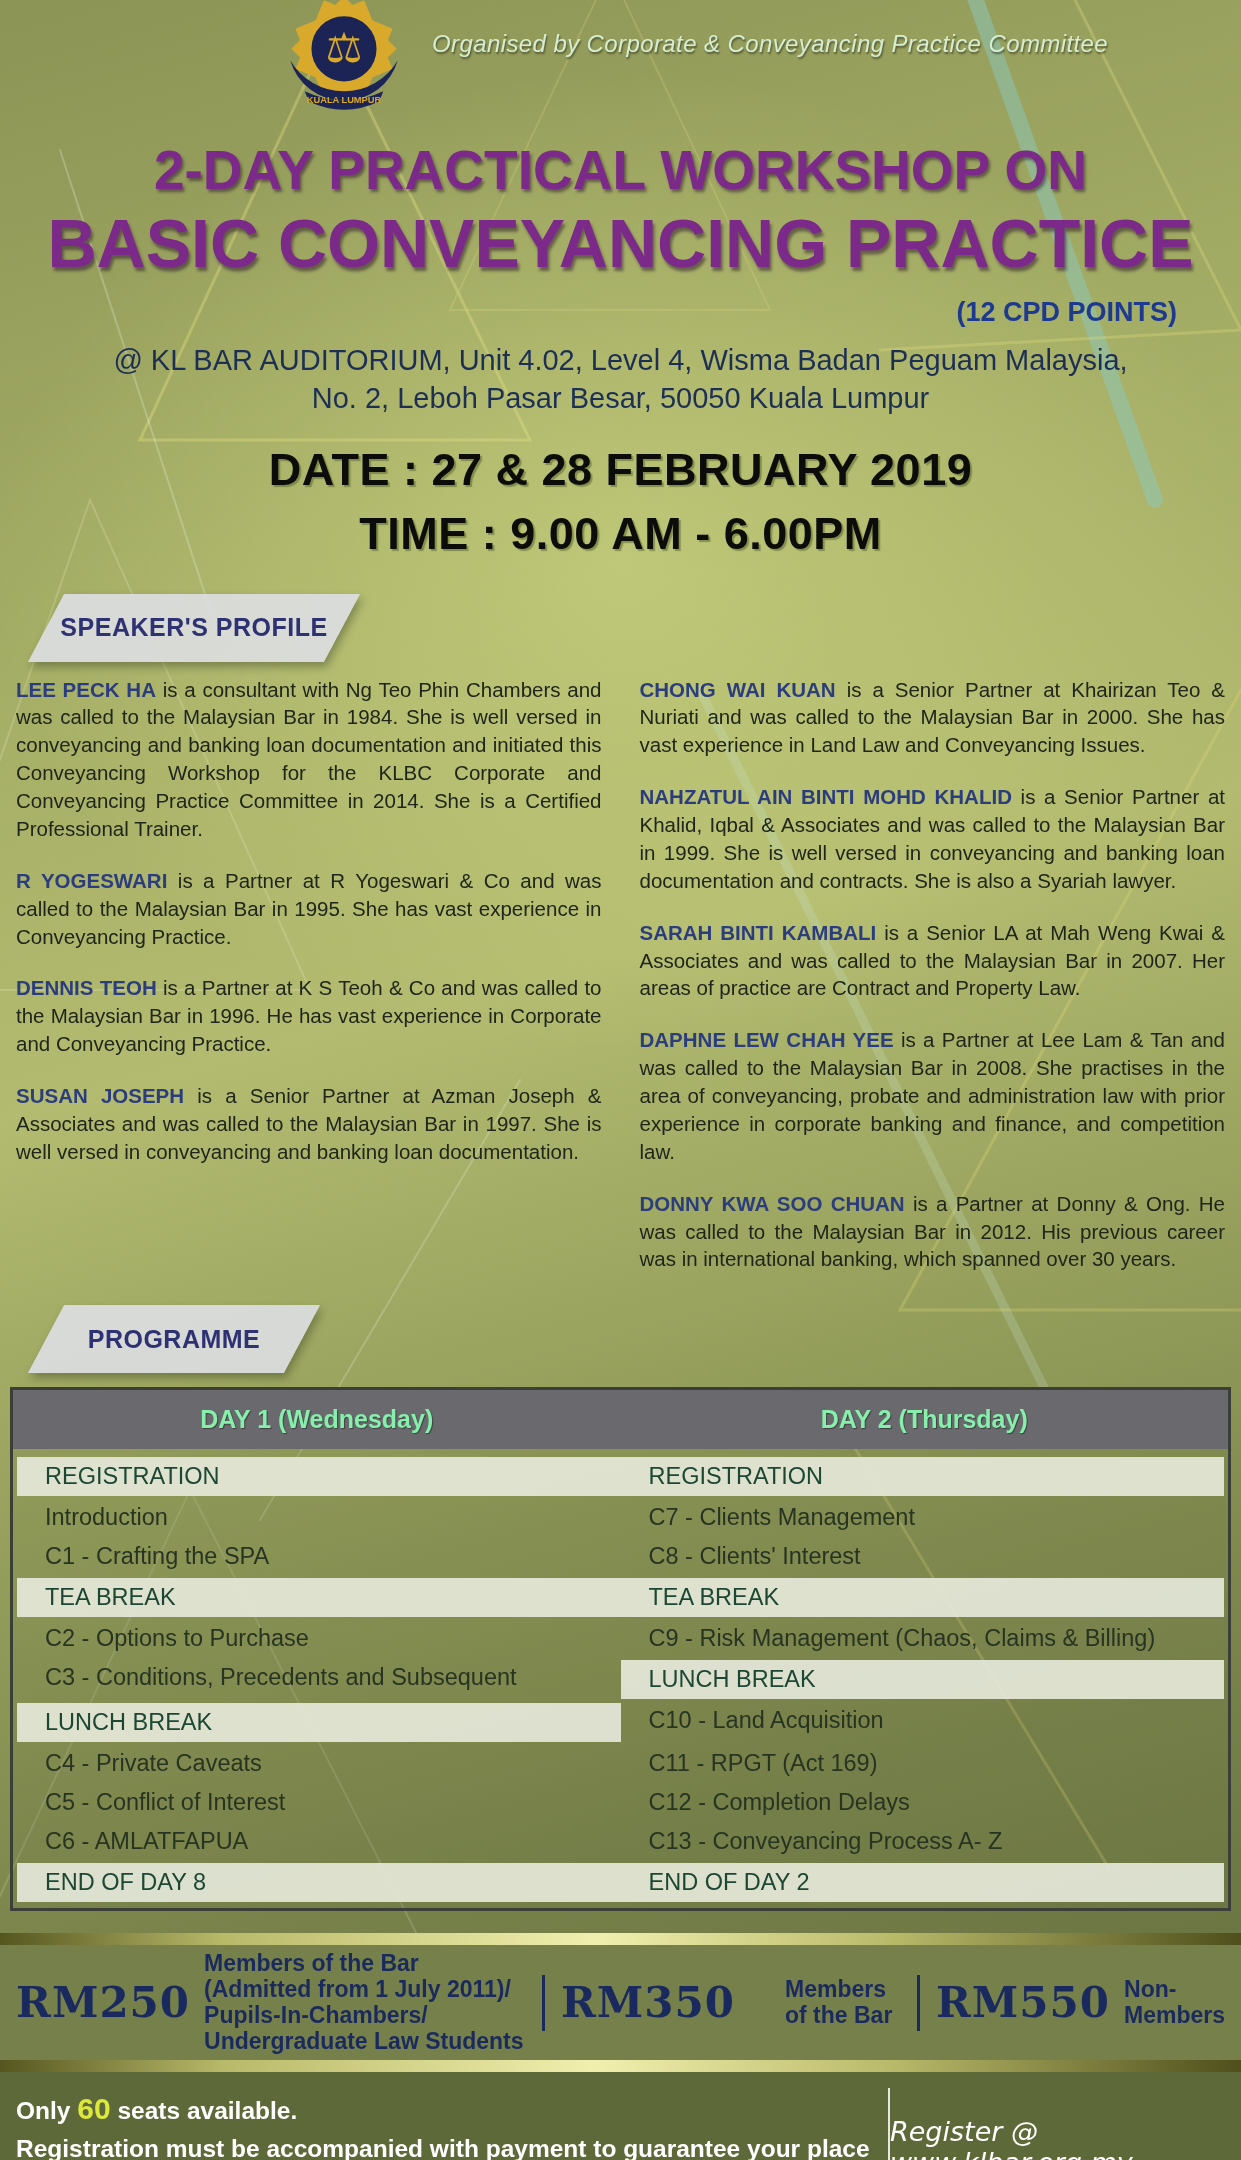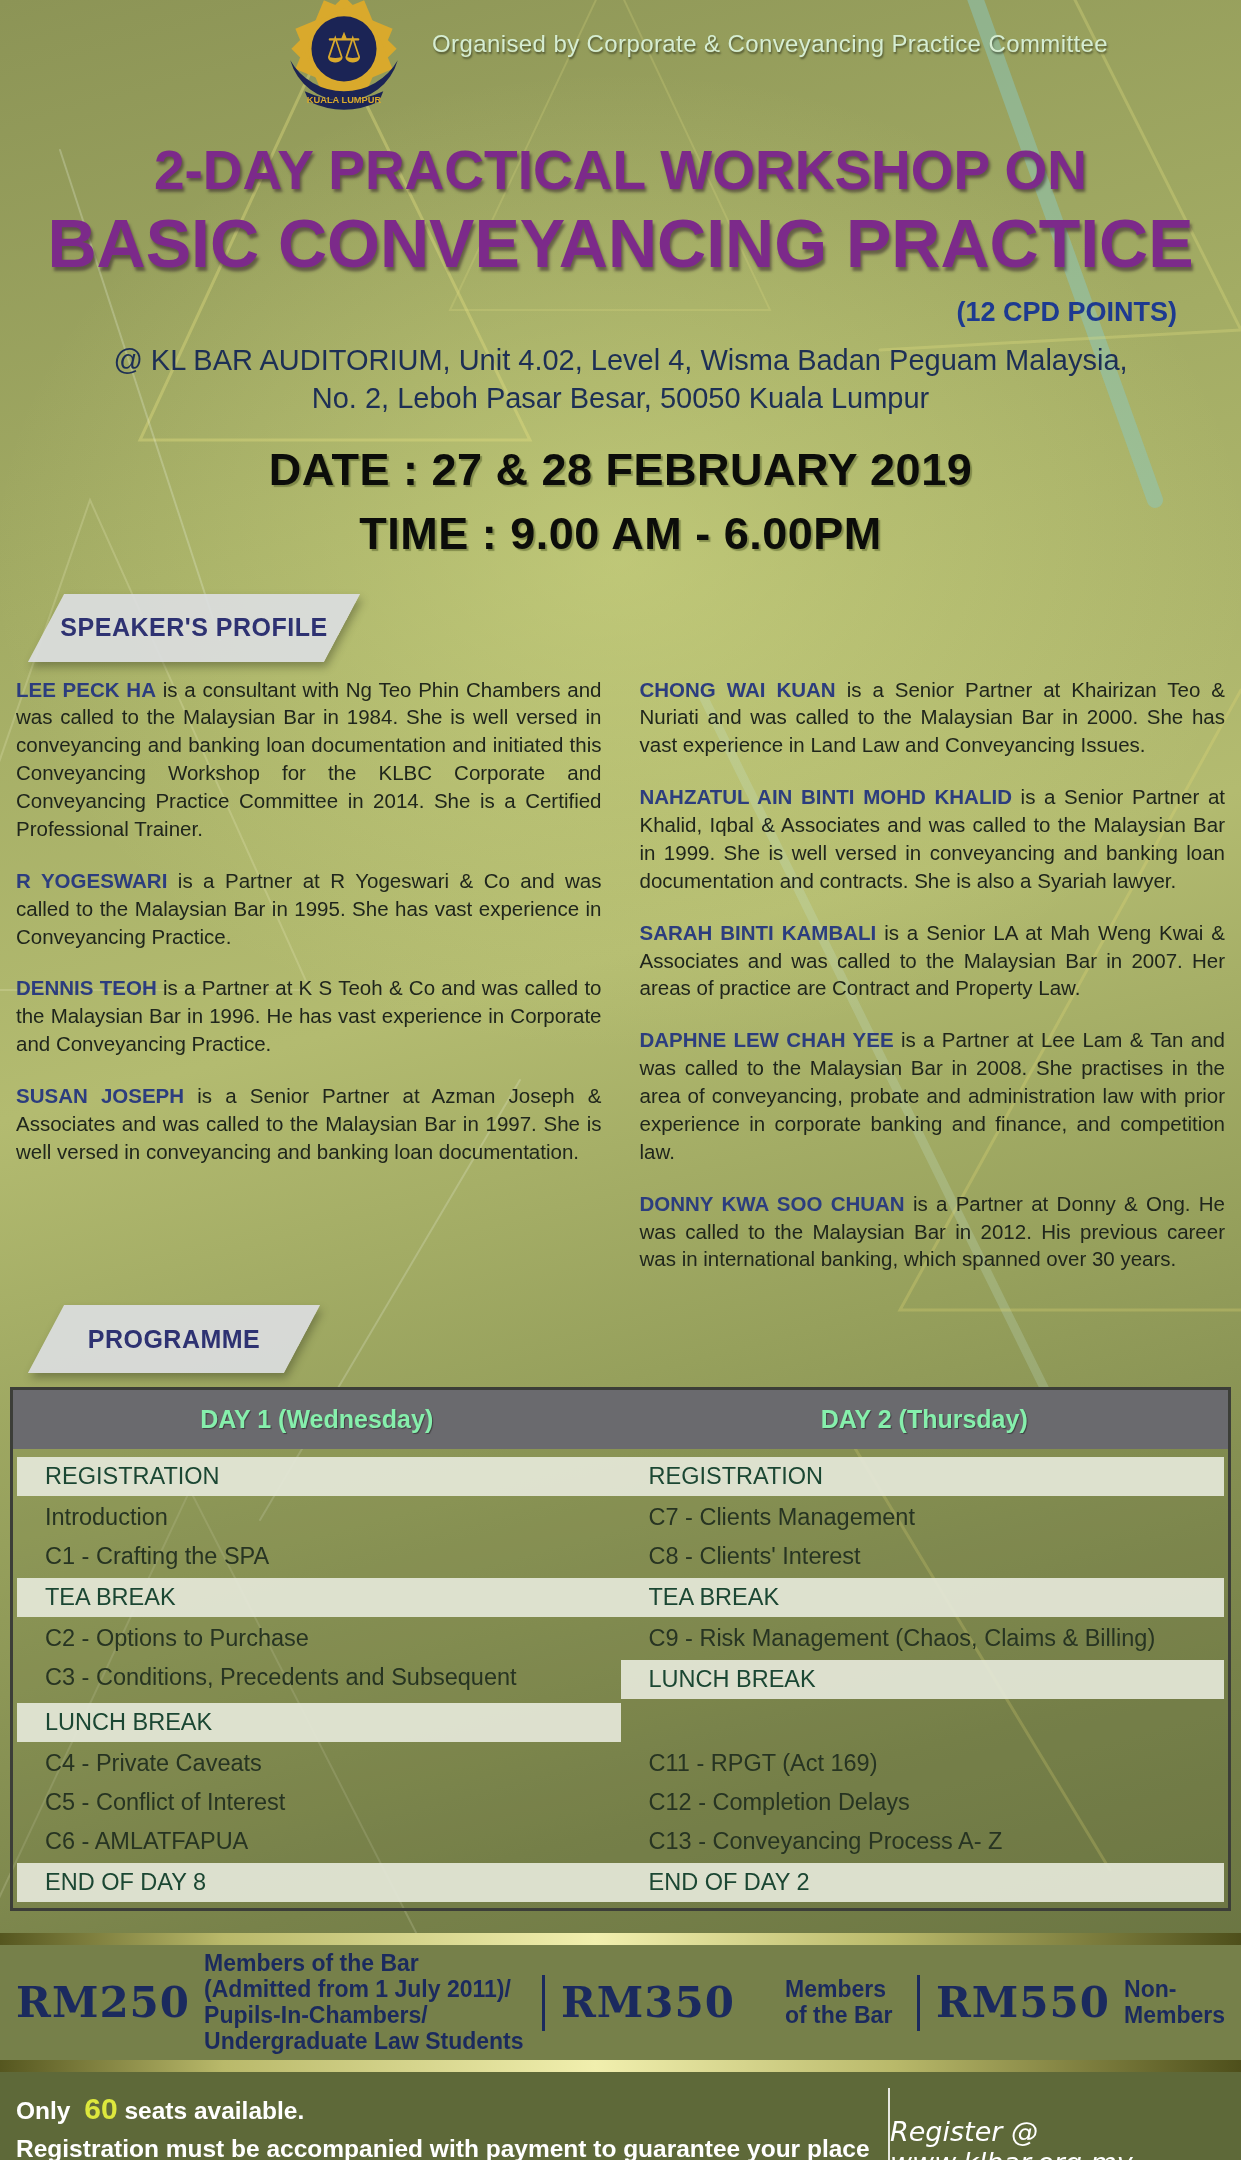--- a/index.html
+++ b/index.html
@@ -13,20 +13,21 @@
   .decor{position:absolute;inset:0;z-index:0;}
   .content{position:relative;z-index:1;}
 
   
   .hdr{position:relative;height:108px;}
   .logo{position:absolute;left:282px;top:-8px;width:124px;height:124px;}
   .organiser{
     position:absolute;left:432px;top:30px;
     color:#d6edd2;font-size:24px;letter-spacing:.4px;
     text-shadow:1px 2px 2px rgba(25,30,15,.55);
+    font-style:italic;
   }
 
   
   .title-block{margin-top:34px;text-align:center;color:#7c2a8a;}
   .title-1{font-size:55px;font-weight:800;letter-spacing:0;line-height:1.05;
     text-shadow:2px 3px 3px rgba(40,22,40,.5);}
   .title-2{font-size:68px;font-weight:800;margin-top:8px;letter-spacing:0;line-height:1.05;
     text-shadow:2px 4px 3px rgba(40,22,40,.5);}
   .cpd{ text-align:right;padding-right:64px;color:#1d3a90;font-weight:700;font-size:27px;margin-top:18px;}
 
@@ -68,21 +69,21 @@
   
   .pricing{background:#76804a;display:flex;align-items:center;padding:6px 16px;}
   .price-value{font-family:"DejaVu Serif",serif;font-size:42px;font-weight:700;color:#1b2a5e;letter-spacing:1px;line-height:1;}
   .price-label{color:#1b2a5e;font-size:23px;line-height:1.12;font-weight:600;margin-left:14px;}
   .price-label.wide{max-width:470px;}
   .price-div{width:3px;height:56px;background:#1b2a5e;margin:0 16px;flex:none;}
 
   
   .seats{background:#5e6939;display:flex;align-items:stretch;}
   .seats-left{width:872px;padding:14px 0 16px 16px;color:#fff;font-weight:700;font-size:24.5px;line-height:1.5;flex:none;}
-  .seats-count{color:#dde83d;font-size:30px;margin-left:7px;}
+  .seats-count{color:#dde83d;font-size:30px;}
   .seats-div{width:2px;background:rgba(255,255,255,.85);margin:16px 0;flex:none;}
   .seats-right{flex:1;display:flex;align-items:center;justify-content:center;
     color:#fff;font-size:27px;font-style:italic;font-family:"DejaVu Sans",cursive;}
 </style>
 </head>
 <body>
 
 <div class="poster">
 
   <svg class="decor" width="1241" height="2160" viewBox="0 0 1241 2160">
@@ -184,20 +185,21 @@
         <div class="prog-row">
           <div class="prog-cell">C2 - Options to Purchase</div>
           <div class="prog-cell">C9 - Risk Management (Chaos, Claims &amp; Billing)</div>
         </div>
         <div class="prog-row">
           <div class="prog-cell">C3 - Conditions, Precedents and Subsequent</div>
           <div class="prog-cell hl">LUNCH BREAK</div>
         </div>
         <div class="prog-row">
           <div class="prog-cell hl">LUNCH BREAK</div>
+          <div class="prog-cell">C10 - Land Acquisition</div>
         </div>
         <div class="prog-row">
           <div class="prog-cell">C4 - Private Caveats</div>
           <div class="prog-cell">C11 - RPGT (Act 169)</div>
         </div>
         <div class="prog-row">
           <div class="prog-cell">C5 - Conflict of Interest</div>
           <div class="prog-cell">C12 - Completion Delays</div>
         </div>
         <div class="prog-row">

